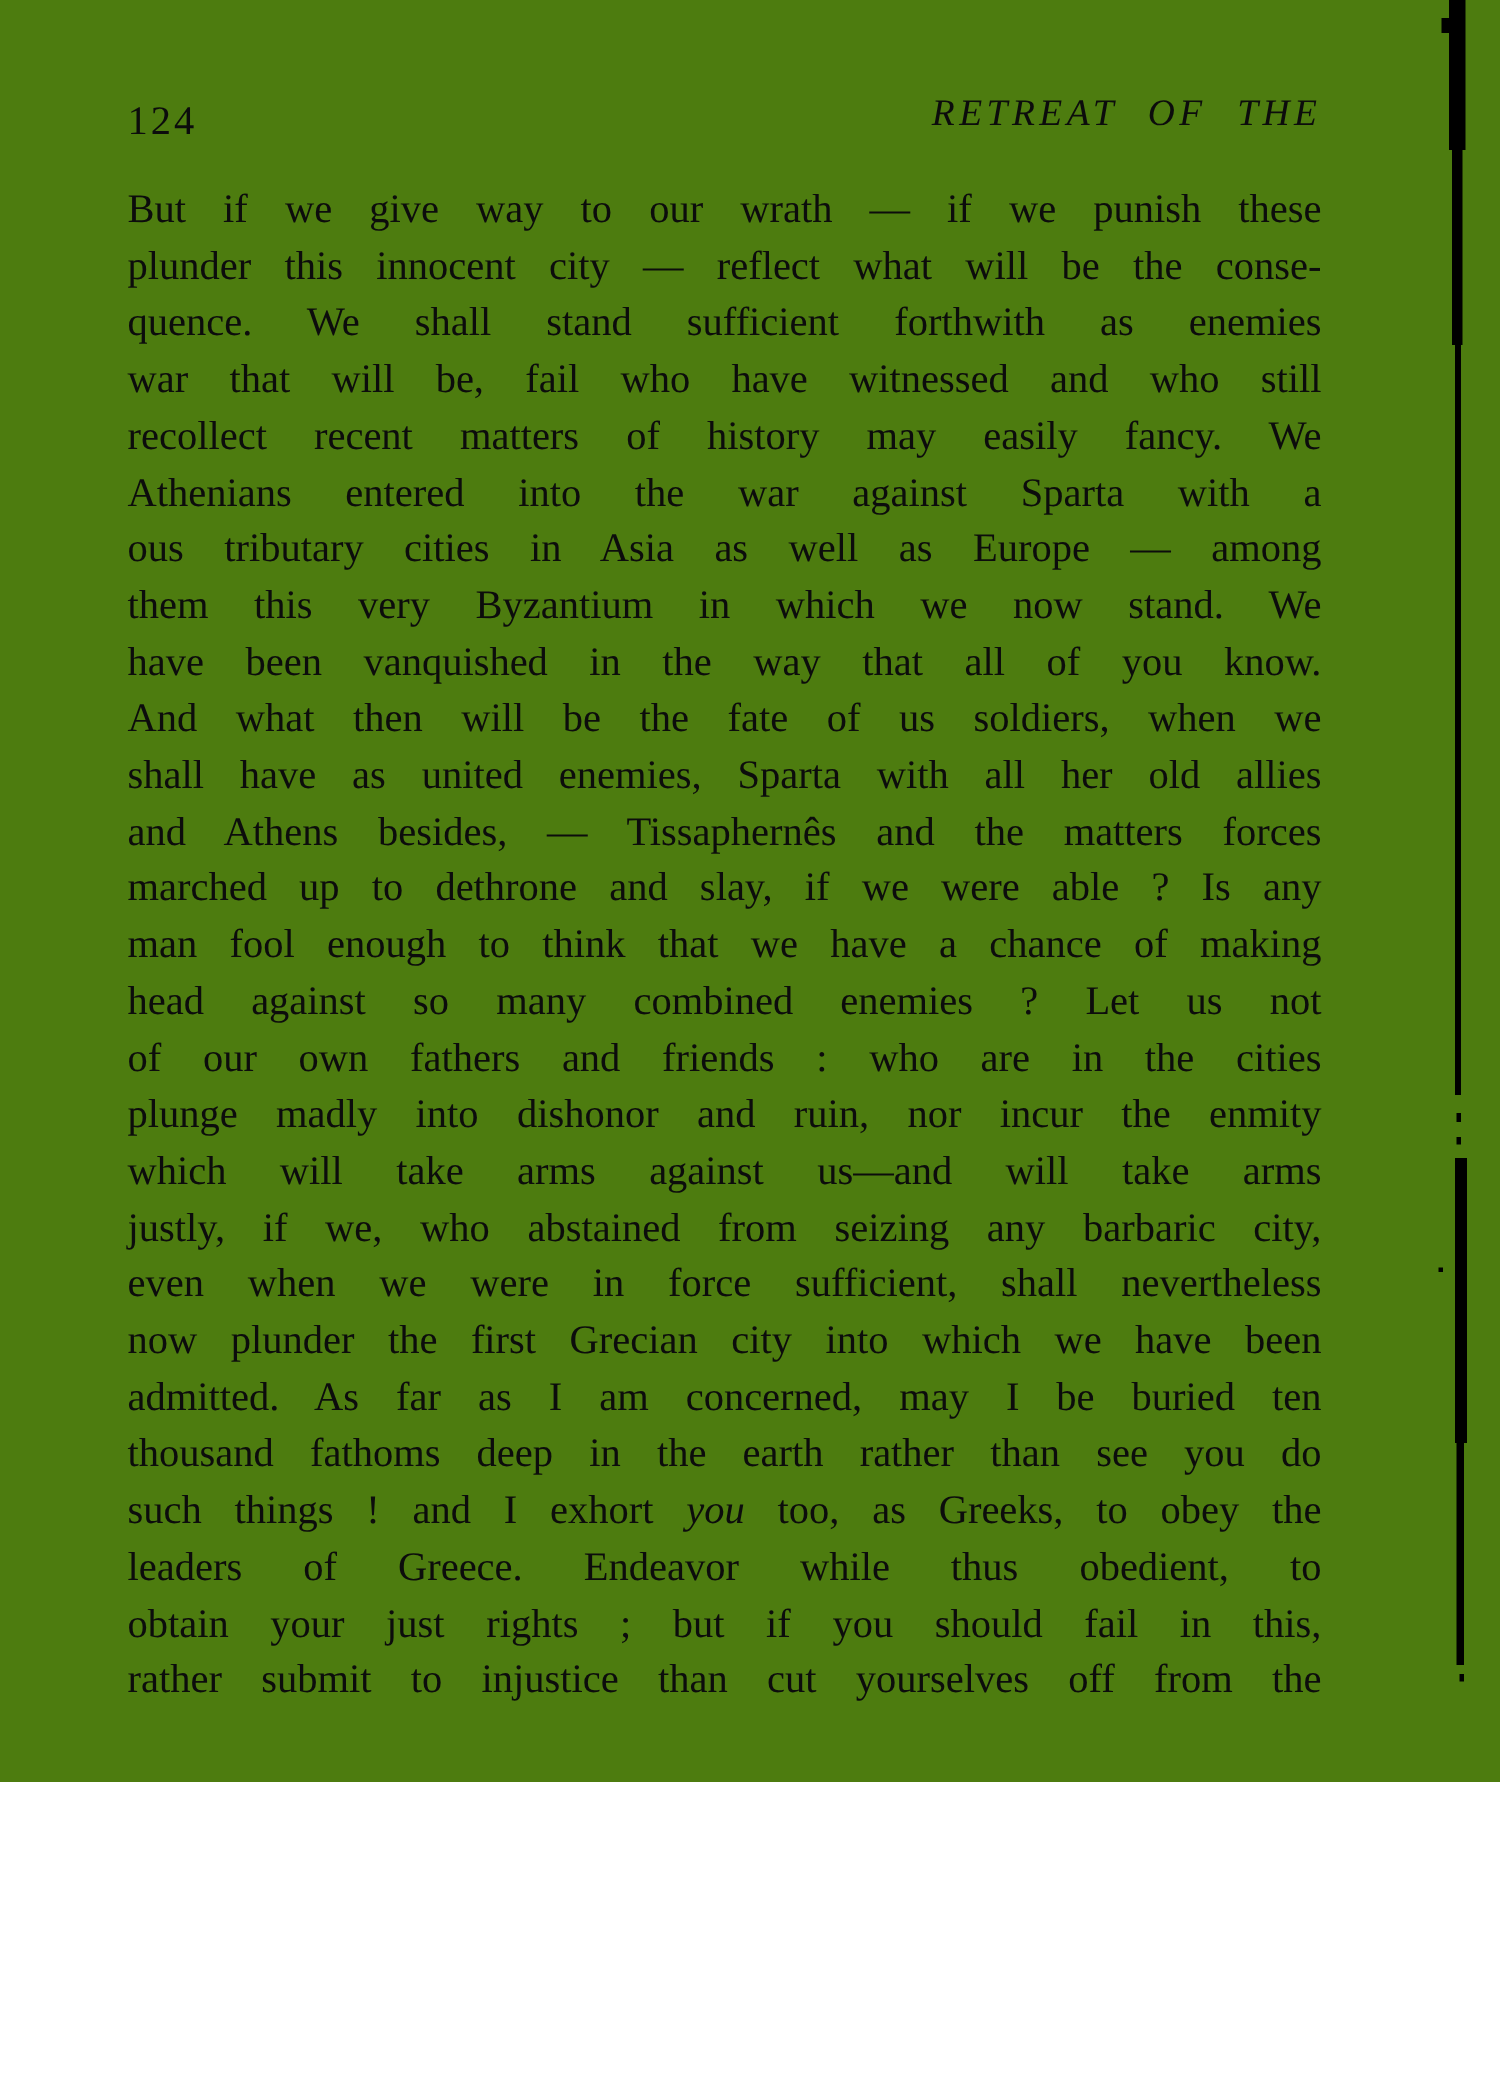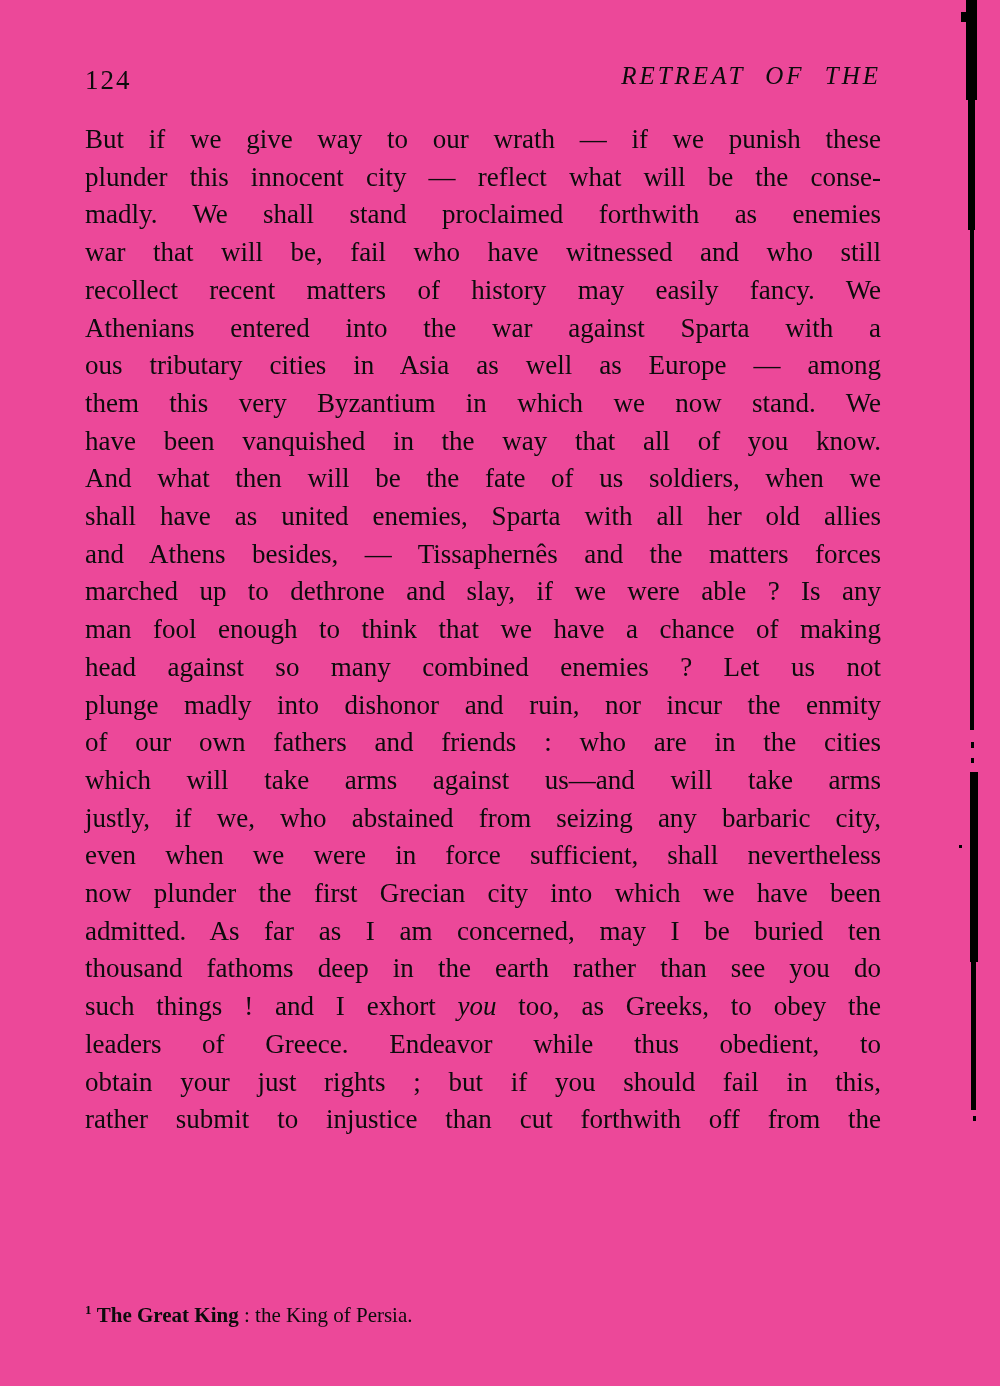--- a/index.html
+++ b/index.html
@@ -2,22 +2,22 @@
 <html><head>
 <meta charset="utf-8">
 <style>
   html, body { margin:0; padding:0; }
   body {
     width:1000px; height:1386px;
     background:#ffffff;
     font-family:"Liberation Serif","DejaVu Serif",serif;
   }
   .page {
-    position:relative; width:1000px; height:1386px;
-    background:#ec4899; overflow:hidden; color:#0c0c0c;
+    position:relative; width:1000px; height:1188px;
+    background:#4d7c0f; overflow:hidden; color:#0c0c0c;
   }
   .header { position:absolute; top:62px; left:85px; width:796px; height:36px; }
   .page-number {
     position:absolute; left:0; top:3px;
     font-size:27px; letter-spacing:2px;
   }
   .running-title {
     text-align:right; font-style:italic;
     font-size:25px; letter-spacing:3px; word-spacing:11px;
   }
@@ -42,45 +42,45 @@
 <div class="page">
 
   <div class="header">
     <span class="page-number">124</span>
     <div class="running-title">RETREAT OF THE</div>
   </div>
 
   <div class="body-text">
       <div class="line"><span>But if we give way to our wrath — if we punish these</span></div>
       <div class="line"><span>plunder this innocent city — reflect what will be the conse-</span></div>
-      <div class="line"><span>madly.  We shall stand proclaimed forthwith as enemies</span></div>
+      <div class="line"><span>quence.  We shall stand sufficient forthwith as enemies</span></div>
       <div class="line"><span>war that will be, fail who have witnessed and who still</span></div>
       <div class="line"><span>recollect recent matters of history may easily fancy.  We</span></div>
       <div class="line"><span>Athenians entered into the war against Sparta with a</span></div>
       <div class="line"><span>ous tributary cities in Asia as well as Europe — among</span></div>
       <div class="line"><span>them this very Byzantium in which we now stand.  We</span></div>
       <div class="line"><span>have been vanquished in the way that all of you know.</span></div>
       <div class="line"><span>And what then will be the fate of us soldiers, when we</span></div>
       <div class="line"><span>shall have as united enemies, Sparta with all her old allies</span></div>
       <div class="line"><span>and Athens besides, — Tissaphernês and the matters forces</span></div>
       <div class="line"><span>marched up to dethrone and slay, if we were able ?   Is any</span></div>
       <div class="line"><span>man fool enough to think that we have a chance of making</span></div>
       <div class="line"><span>head against so many combined enemies ?   Let us not</span></div>
+      <div class="line"><span>of our own fathers and friends :  who are in the cities</span></div>
       <div class="line"><span>plunge madly into dishonor and ruin, nor incur the enmity</span></div>
-      <div class="line"><span>of our own fathers and friends :  who are in the cities</span></div>
       <div class="line"><span>which will take arms against us—and will take arms</span></div>
       <div class="line"><span>justly, if we, who abstained from seizing any barbaric city,</span></div>
       <div class="line"><span>even when we were in force sufficient, shall nevertheless</span></div>
       <div class="line"><span>now plunder the first Grecian city into which we have been</span></div>
       <div class="line"><span>admitted.  As far as I am concerned, may I be buried ten</span></div>
       <div class="line"><span>thousand fathoms deep in the earth rather than see you do</span></div>
       <div class="line"><span>such things ! and I exhort </span><span class="it">you</span><span> too, as Greeks, to obey the</span></div>
       <div class="line"><span>leaders of Greece.   Endeavor while thus obedient, to</span></div>
       <div class="line"><span>obtain your just rights ;  but if you should fail in this,</span></div>
-      <div class="line"><span>rather submit to injustice than cut forthwith off from the</span></div>
+      <div class="line"><span>rather submit to injustice than cut yourselves off from the</span></div>
     </div>
 
   <div class="footnote"><span class="sup marker">1</span><span> </span><span class="term">The Great King</span><span> :  the King of Persia.</span></div>
 
   <div class="artifact" style="left:961px;top:12px;width:6px;height:10px;"></div>
   <div class="artifact" style="left:966px;top:0;width:11px;height:100px;"></div>
   <div class="artifact" style="left:968px;top:98px;width:7px;height:132px;"></div>
   <div class="artifact" style="left:970px;top:228px;width:4px;height:502px;"></div>
   <div class="artifact" style="left:971px;top:742px;width:3px;height:6px;"></div>
   <div class="artifact" style="left:971px;top:758px;width:3px;height:5px;"></div>

